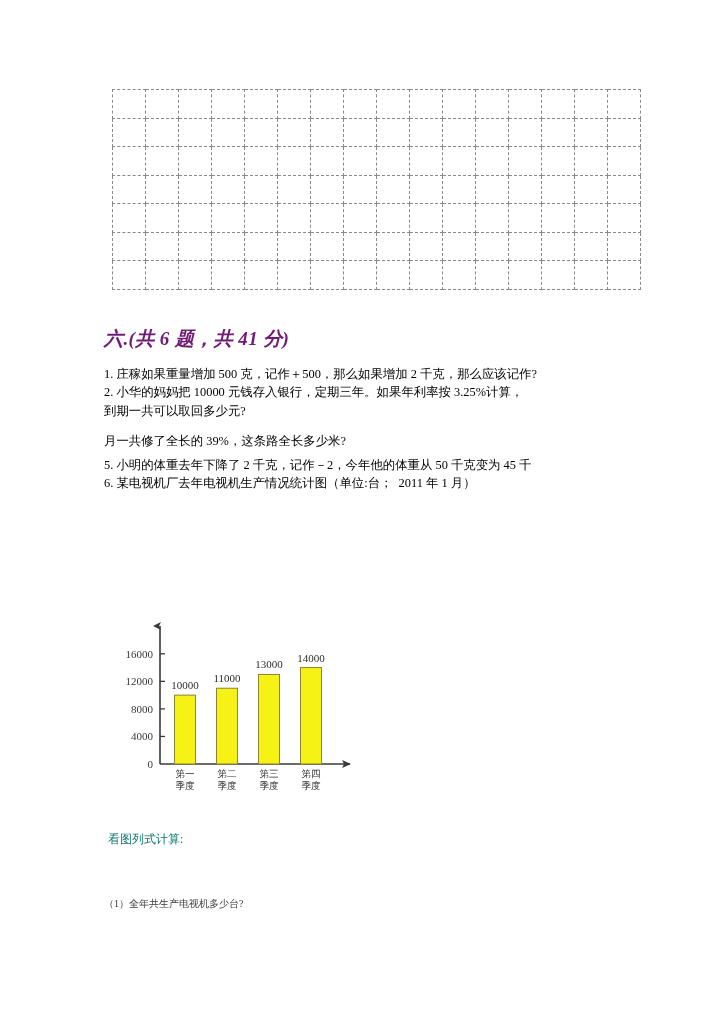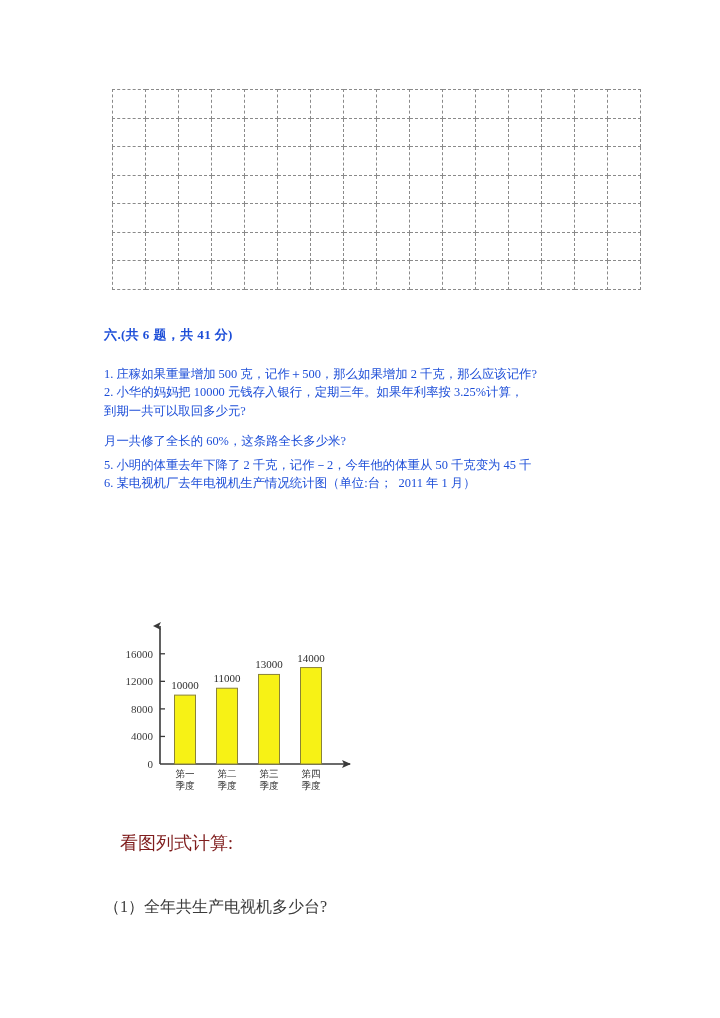--- a/index.html
+++ b/index.html
@@ -39,36 +39,37 @@
     height: 27.5px;
     border: 1px dashed #8a8a8a;
     padding: 0;
   }
 
   
   .section-heading {
     position: absolute;
     left: 104px;
     top: 326px;
-    font-size: 13px;
+    font-size: 19px;
     font-weight: bold;
     letter-spacing: 0.4px;
-    color: #1d4ed8;
+    color: #701a75;
     white-space: nowrap;
+    font-style: italic;
   }
 
   
   .questions {
     position: absolute;
     left: 104px;
     top: 365px;
     width: 545px;
     font-size: 12.4px;
     line-height: 18.3px;
-    color: #1d4ed8;
+    color: #000000;
   }
   .q {
     white-space: pre-wrap;
   }
   .q-gap {
     height: 6px;
   }
 
   
   .q-frac-line {
@@ -123,30 +124,30 @@
   }
   .chart-cat-text {
     font-family: "Liberation Sans", "DejaVu Sans", sans-serif;
     font-size: 9.6px;
     fill: #2e2e2e;
   }
 
   
   .prompt-main {
     position: absolute;
-    left: 120px;
+    left: 108px;
     top: 831px;
-    font-size: 18px;
-    color: #7f1d1d;
+    font-size: 12px;
+    color: #0f766e;
   }
   .prompt-sub {
     position: absolute;
     left: 104px;
     top: 897px;
-    font-size: 16px;
+    font-size: 10px;
     color: #3b3b3b;
   }
 </style>
 </head>
 <body>
 
 <div class="page">
 
   <div class="grid-wrap">
     <table class="answer-grid">
@@ -282,21 +283,21 @@
   </div>
 
   <div class="section-heading">六.(共 6 题，共 41 分)</div>
 
   <div class="questions">
     <div class="q">1. 庄稼如果重量增加 500 克，记作＋500，那么如果增加 2 千克，那么应该记作?</div>
     <div class="q">2. 小华的妈妈把 10000 元钱存入银行，定期三年。如果年利率按 3.25%计算，</div>
     <div class="q">到期一共可以取回多少元?</div>
     <div class="q-gap"></div>
     <div class="q-gap"></div>
-    <div class="q">月一共修了全长的 60%，这条路全长多少米?</div>
+    <div class="q">月一共修了全长的 39%，这条路全长多少米?</div>
     <div class="q-gap"></div>
     <div class="q">5. 小明的体重去年下降了 2 千克，记作－2，今年他的体重从 50 千克变为 45 千</div>
     <div class="q">6. 某电视机厂去年电视机生产情况统计图（单位:台；  2011 年 1 月）</div>
   </div>
 
   <div class="chart">
     <svg id="chart-svg" width="260" height="200" viewBox="0 0 260 200">
         <defs>
           <marker id="arrUp" markerWidth="8" markerHeight="8" refX="4" refY="7" orient="auto" markerUnits="userSpaceOnUse">
             <path d="M4,0 L8,8 L4,6 L0,8 Z" fill="#3a3a3a"></path>

